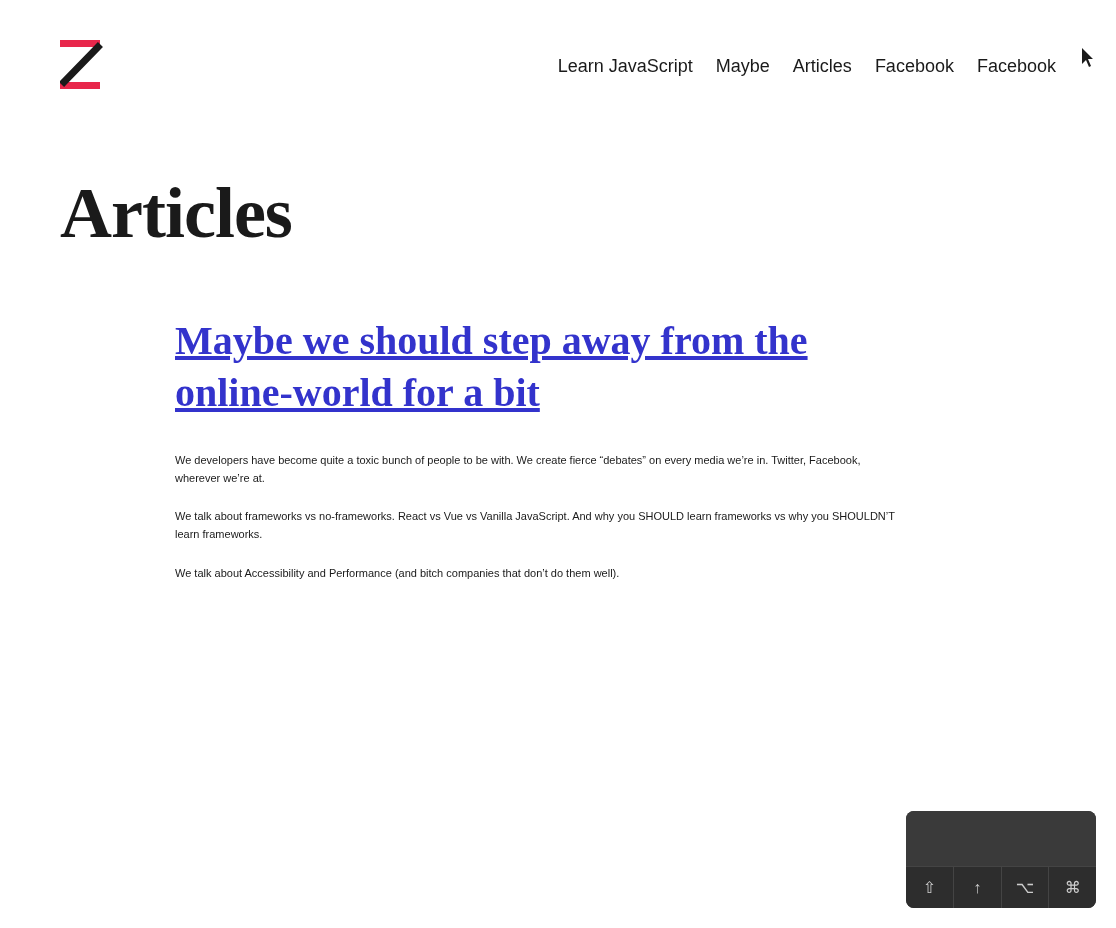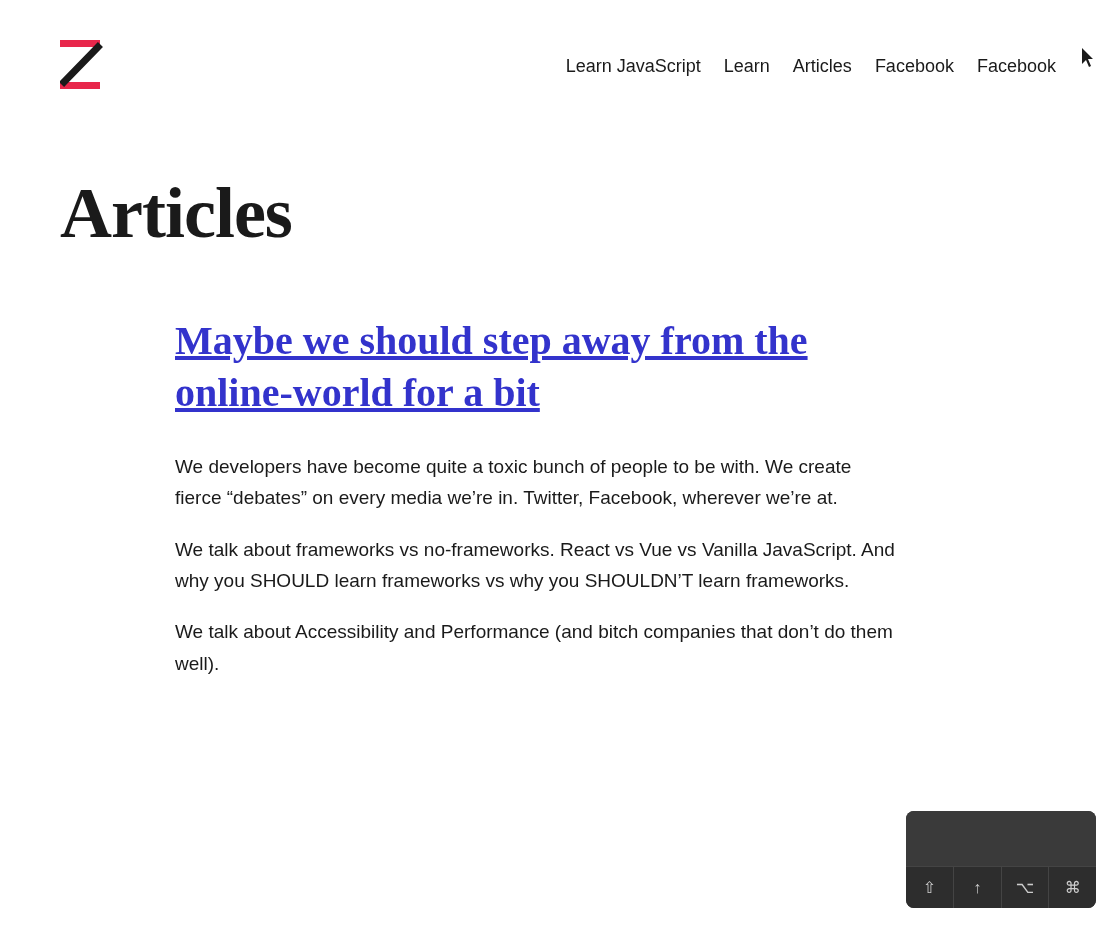--- a/index.html
+++ b/index.html
@@ -75,21 +75,21 @@
       color: #3333cc;
       font-size: 40px;
       font-weight: 700;
       font-family: Georgia, serif;
       line-height: 1.3;
       margin-bottom: 32px;
       cursor: pointer;
     }
 
     .article-body p {
-      font-size: 19px;
+      font-size: 11px;
       font-family: -apple-system, BlinkMacSystemFont, 'Segoe UI', sans-serif;
       color: #1a1a1a;
       line-height: 1.65;
       margin-bottom: 20px;
     }
 
     
     .bottom-toolbar {
       position: fixed;
       bottom: 20px;
@@ -159,21 +159,21 @@
       <rect x="0" y="0" width="40" height="7" fill="#e8274b"></rect>
 
       <rect x="0" y="42" width="40" height="7" fill="#e8274b"></rect>
 
       <line x1="38" y1="7" x2="4" y2="42" stroke="#1a1a1a" stroke-width="7" stroke-linecap="square"></line>
     </svg>
   </div>
 
   <nav>
     <a href="#">Learn JavaScript</a>
-    <a href="#">Learn</a>
+    <a href="#">Maybe</a>
     <a href="#">Articles</a>
     <a href="#">Facebook</a>
     <a href="#">Facebook</a>
   </nav>
 </header>
 
 <main>
   <h1 class="page-title">Articles</h1>
 
   <div class="article-section">

